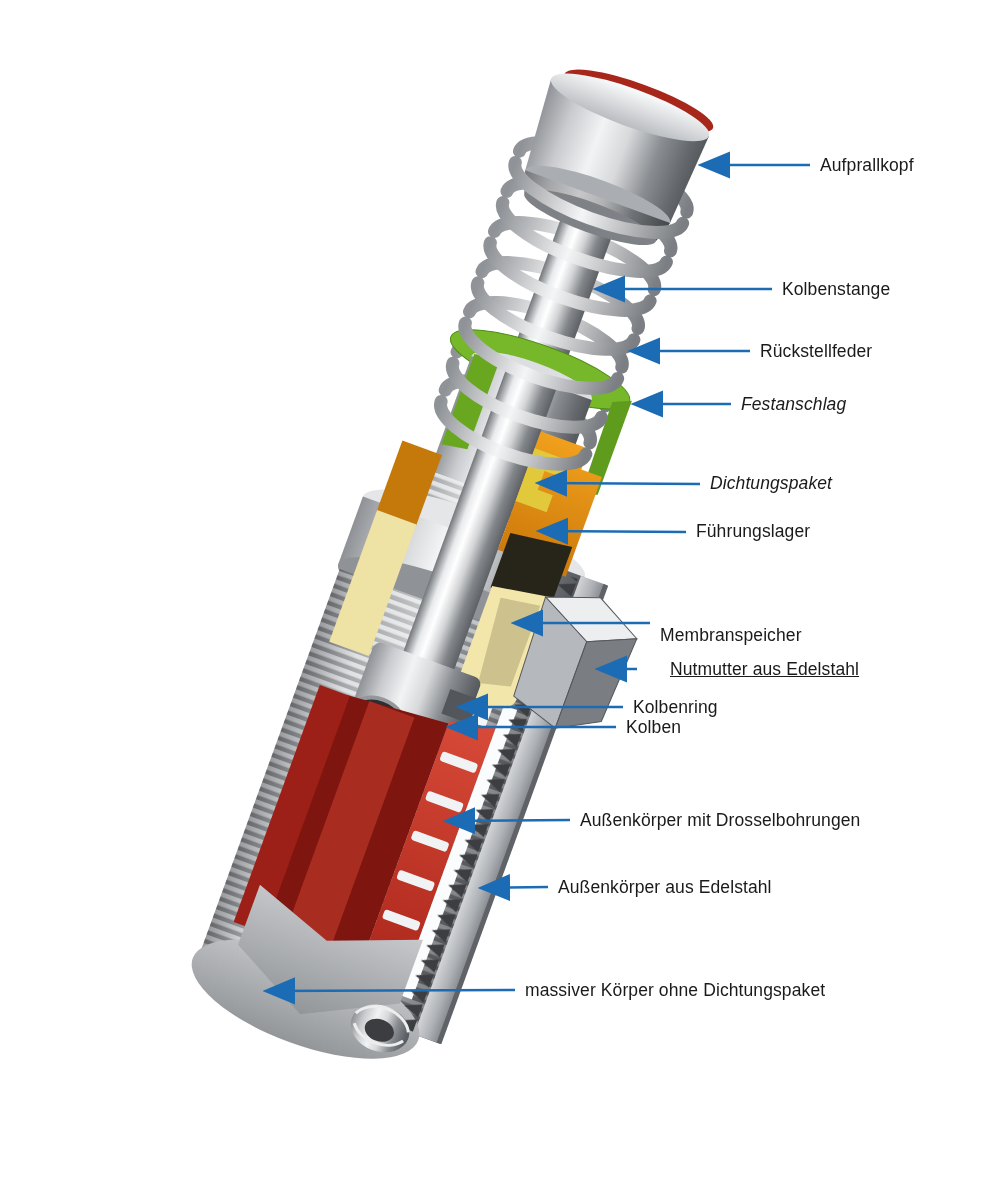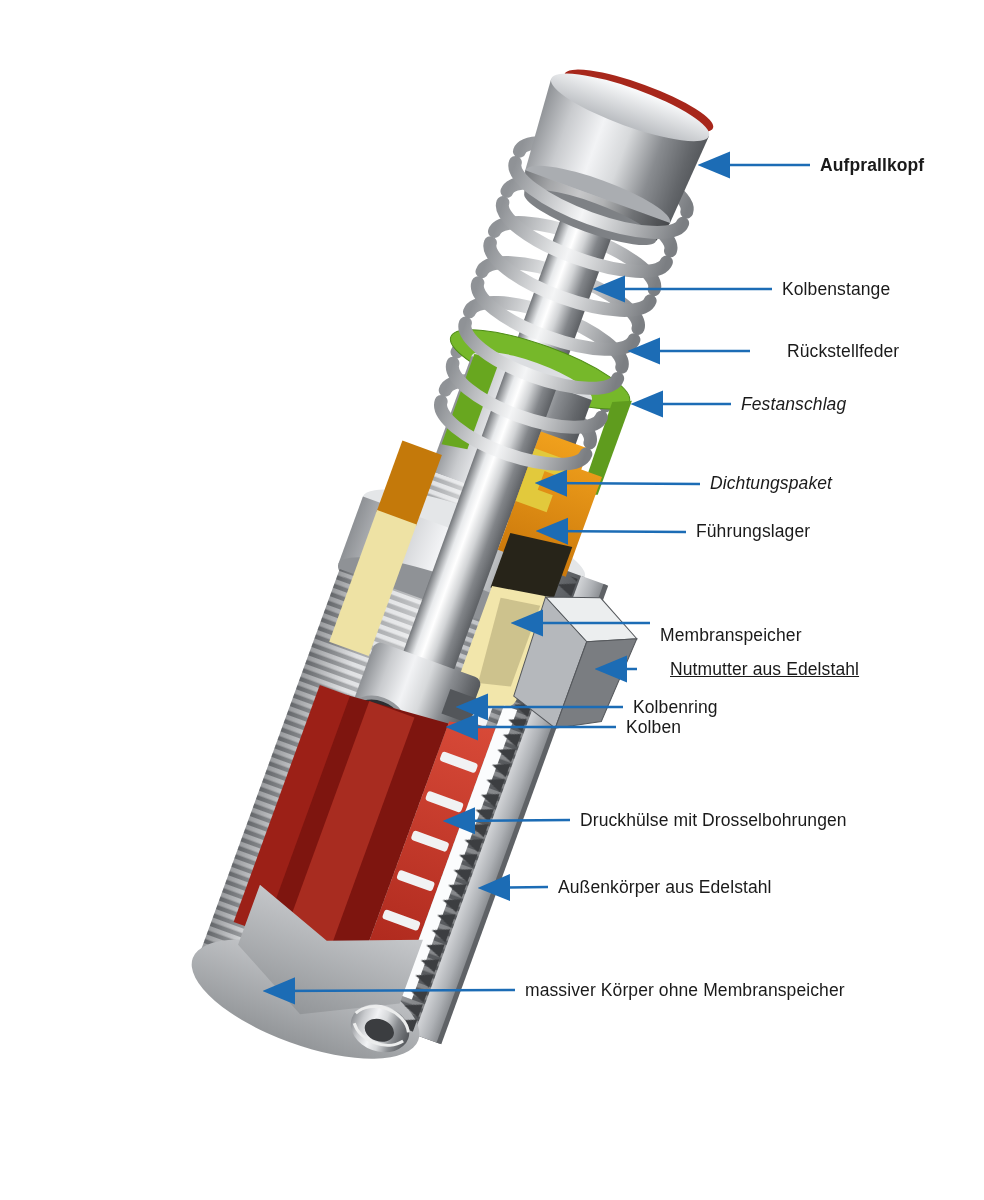--- a/index.html
+++ b/index.html
@@ -215,27 +215,27 @@
     <line x1="650" y1="623" x2="516" y2="623" marker-end="url(#arrowHead)"></line>
     <line x1="637" y1="669" x2="600" y2="669" marker-end="url(#arrowHead)"></line>
     <line x1="623" y1="707" x2="461" y2="707" marker-end="url(#arrowHead)"></line>
     <line x1="616" y1="727" x2="451" y2="727" marker-end="url(#arrowHead)"></line>
     <line x1="570" y1="820" x2="448" y2="821" marker-end="url(#arrowHead)"></line>
     <line x1="548" y1="887" x2="483" y2="888" marker-end="url(#arrowHead)"></line>
     <line x1="515" y1="990" x2="268" y2="991" marker-end="url(#arrowHead)"></line>
   </g>
 </svg>
 
-<div class="part-label" style="left:820px;top:154px;font-weight:bold;">Aufprallkopf</div>
+<div class="part-label" style="left:820px;top:154px;">Aufprallkopf</div>
 <div class="part-label" style="left:782px;top:278px;">Kolbenstange</div>
-<div class="part-label" style="left:787px;top:340px;text-align:center;">Rückstellfeder</div>
+<div class="part-label" style="left:760px;top:340px;text-align:center;">Rückstellfeder</div>
 <div class="part-label" style="left:741px;top:393px;font-style:italic;">Festanschlag</div>
 <div class="part-label" style="left:710px;top:472px;font-style:italic;">Dichtungspaket</div>
 <div class="part-label" style="left:696px;top:520px;">Führungslager</div>
 <div class="part-label" style="left:660px;top:612px;margin-top:12px;">Membranspeicher</div>
 <div class="part-label" style="left:670px;top:658px;text-decoration:underline;">Nutmutter aus Edelstahl</div>
 <div class="part-label" style="left:633px;top:696px;text-align:right;">Kolbenring</div>
 <div class="part-label" style="left:626px;top:716px;text-align:center;">Kolben</div>
-<div class="part-label" style="left:580px;top:809px;">Druckhülse mit Drosselbohrungen</div>
+<div class="part-label" style="left:580px;top:809px;">Außenkörper mit Drosselbohrungen</div>
 <div class="part-label" style="left:558px;top:876px;">Außenkörper aus Edelstahl</div>
-<div class="part-label" style="left:525px;top:979px;">massiver Körper ohne Membranspeicher</div>
+<div class="part-label" style="left:525px;top:979px;">massiver Körper ohne Dichtungspaket</div>
 
 </div>
 
 </body></html>

